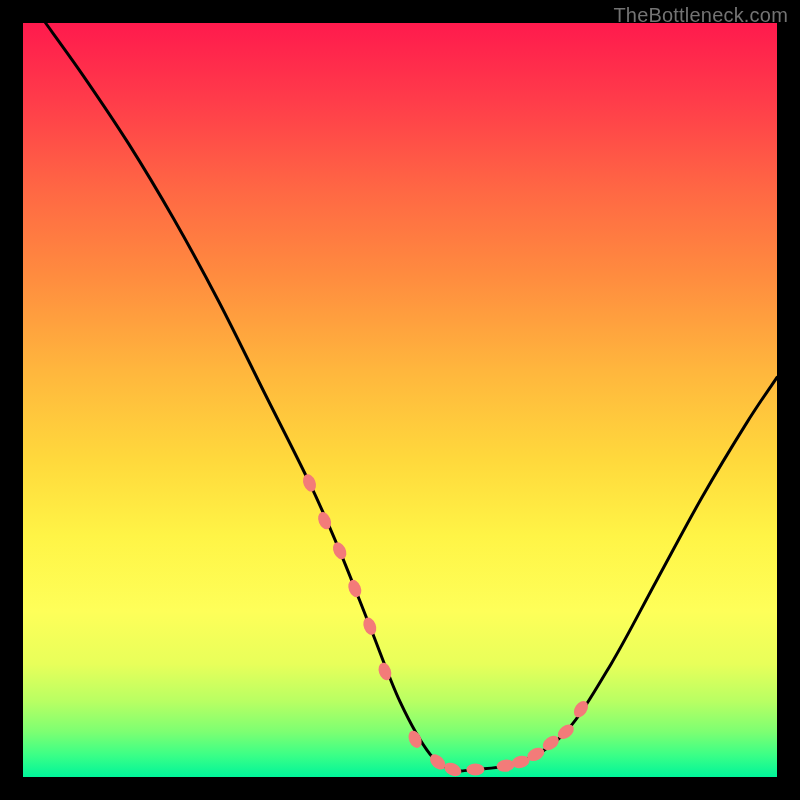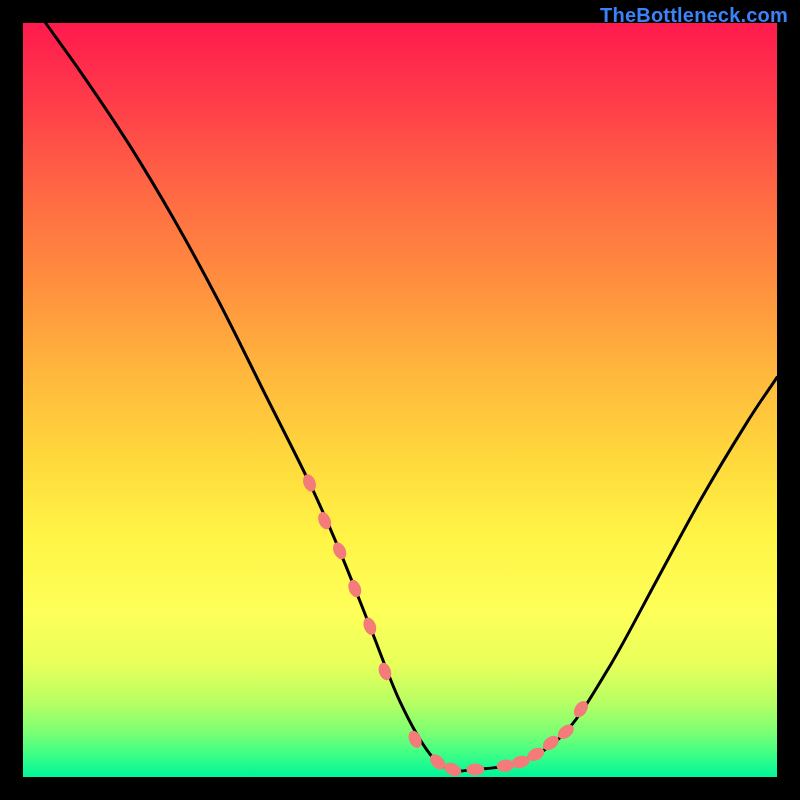--- a/index.html
+++ b/index.html
@@ -29,23 +29,23 @@
       #e8ff5a 85%,
       #b8ff63 90%,
       #7dff72 94%,
       #3dff86 97%,
       #00f59a 100%);
   }
   .watermark {
     position: absolute;
     top: 4px;
     right: 12px;
-    color: #3b82f6;
+    color: #737373;
     font-size: 20px;
-    font-weight: 700;
+    font-weight: 400;
     letter-spacing: 0.2px;
   }
   svg.curve {
     position: absolute;
     left: 0;
     top: 0;
     width: 754px;
     height: 754px;
     overflow: visible;
   }

